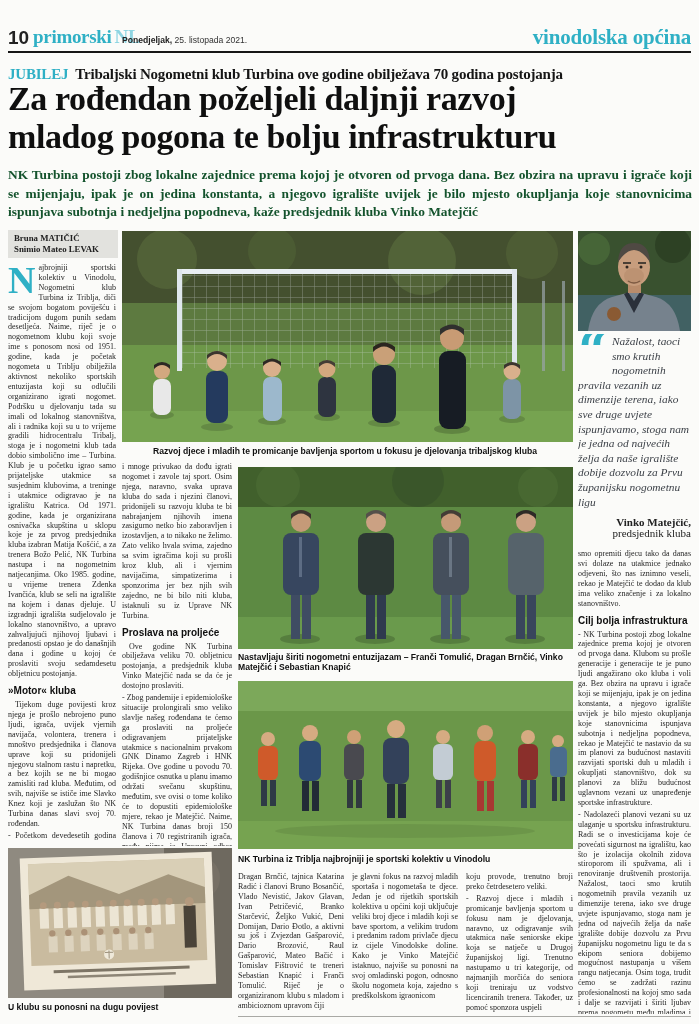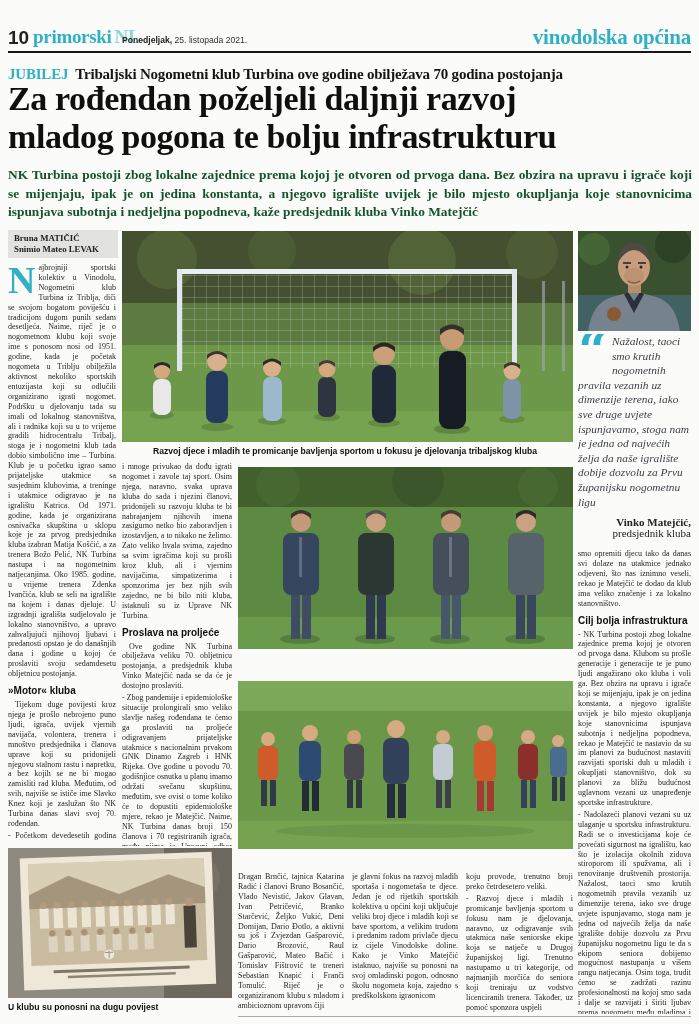--- a/index.html
+++ b/index.html
@@ -225,20 +225,21 @@
       <g>
         <ellipse cx="287" cy="172" rx="20" ry="5" fill="#000" opacity=".18"></ellipse>
         <rect x="278" y="122" width="9" height="50" fill="#39465c"></rect>
           <rect x="289" y="122" width="9" height="50" fill="#39465c"></rect>
         <rect x="270" y="66" width="36" height="62" rx="8" fill="#56636b"></rect>
         <circle cx="288" cy="55" r="10" fill="#cba183"></circle>
           <path d="M278 52 q10 -11 20 0 l0 -5 q-10 -8 -20 0 z" fill="#2e2a26"></path>
       </g>
     </svg>
   </div>
+  <div class="abs caption" style="left:238px; top:652px; width:335px;">Nastavljaju širiti nogometni entuzijazam – Franči Tomulić, Dragan Brnčić, Vinko Matejčić i Sebastian Knapić</div>
 
   <div class="abs photo" style="left:238px; top:681px; width:335px; height:168px;">
     <svg width="335" height="168" viewBox="0 0 335 168">
       <rect width="335" height="168" fill="#6b9749"></rect>
       <rect width="335" height="30" fill="#7ca85a"></rect>
       <rect y="140" width="335" height="28" fill="#76a350"></rect>
       <g>
         <circle cx="30" cy="58" r="7" fill="#d6ab82"></circle>
           <rect x="20" y="65" width="20" height="34" rx="6" fill="#cf5a2a"></rect>
           <rect x="23" y="99" width="6" height="26" fill="#2e3a46"></rect>
@@ -268,20 +269,21 @@
           <rect x="283" y="99" width="6" height="28" fill="#33415a"></rect>
           <rect x="292" y="99" width="6" height="28" fill="#33415a"></rect>
         <circle cx="320" cy="60" r="6" fill="#d6ab82"></circle>
           <rect x="312" y="66" width="17" height="30" rx="5" fill="#4a6c8e"></rect>
           <rect x="314" y="96" width="5" height="24" fill="#2e3a46"></rect>
           <rect x="322" y="96" width="5" height="24" fill="#2e3a46"></rect>
         <ellipse cx="167" cy="150" rx="130" ry="7" fill="#000" opacity=".08"></ellipse>
       </g>
     </svg>
   </div>
+  <div class="abs caption" style="left:238px; top:854px; width:335px;">NK Turbina iz Triblja najbrojniji je sportski kolektiv u Vinodolu</div>
 
   <div class="abs colbox body-text" style="left:238px; top:872px; width:106px; height:142px;">
     <p class="noindent">Dragan Brnčić, tajnica Katarina Radić i članovi Bruno Bosančić, Vlado Nevistić, Jakov Glavan, Ivan Petričević, Branko Starčević, Željko Vukić, Deni Domijan, Dario Đotlo, a aktivni su još i Zvjezdan Gašparović, Dario Brozović, Raul Gašparović, Mateo Bačić i Tomislav Fištrović te treneri Sebastian Knapić i Franči Tomulić. Riječ je o organiziranom klubu s mladom i ambicioznom upravom čiji</p>
   </div>
   <div class="abs colbox body-text" style="left:352px; top:872px; width:106px; height:142px;">
     <p class="noindent">je glavni fokus na razvoj mladih sportaša i nogometaša te djece. Jedan je od rijetkih sportskih kolektiva u općini koji uključuje veliki broj djece i mladih koji se bave sportom, a velikim trudom i predanim radom privlače djecu iz cijele Vinodolske doline. Kako je Vinko Matejčić istaknuo, najviše su ponosni na svoj omladinski pogon, odnosno školu nogometa koja, zajedno s predškolskom igraonicom</p>
   </div>
   <div class="abs colbox body-text" style="left:466px; top:872px; width:107px; height:142px;">
     <p class="noindent">koju provode, trenutno broji preko četrdesetero veliki.</p>
     <p class="noindent">- Razvoj djece i mladih i promicanje bavljenja sportom u fokusu nam je djelovanja, naravno, uz odigravanje svih utakmica naše seniorske ekipe koja se natječe u Drugoj županijskoj ligi. Trenutno nastupamo u tri kategorije, od najmanjih morčića do seniora koji treniraju uz vodstvo licenciranih trenera. Također, uz pomoć sponzora uspjeli</p>

